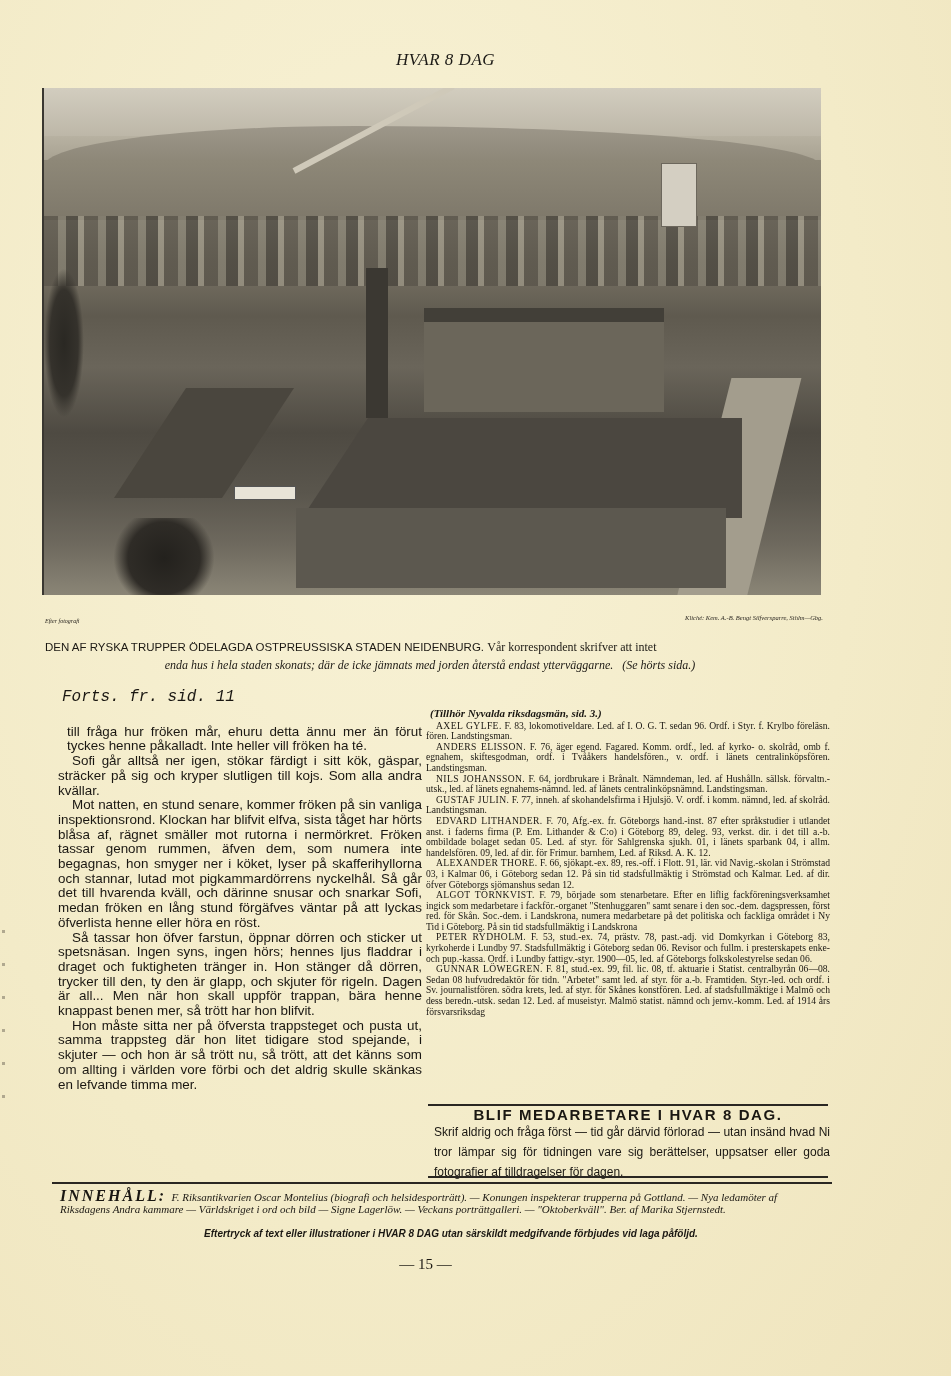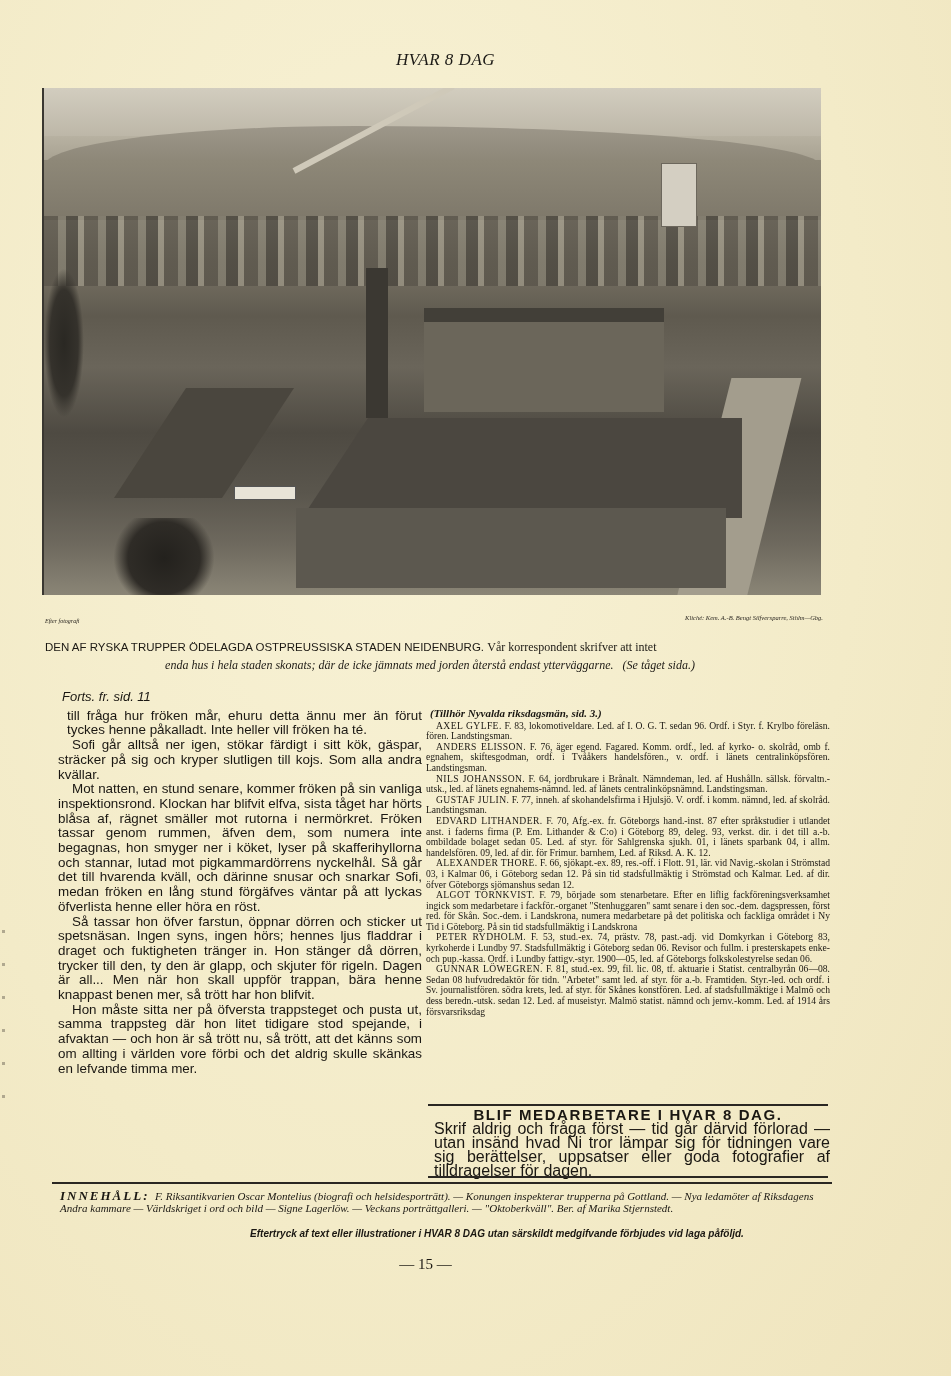--- a/index.html
+++ b/index.html
@@ -48,49 +48,49 @@
   }
   .caption .line1 { display: block; white-space: nowrap; }
   .caption .it { font-family: "Liberation Serif", serif; font-size: 12px; }
   .caption .line2 { display: block; text-align: center; font-family: "Liberation Serif", serif; font-style: italic; font-size: 12px; padding-right: 30px; }
 
   .col-left {
     position: absolute; left: 58px; top: 690px; width: 364px;
     font-family: "Liberation Sans", sans-serif; font-size: 13.4px; line-height: 14.7px; color: #1a1712;
     text-align: justify;
   }
-  .col-left .forts { display: block; font-family: Liberation Sans, sans-serif; font-style: italic; font-size: 13px; margin-left: 4px; margin-bottom: 4px; }
+  .col-left .forts { display: block; font-family: Liberation Mono, monospace; font-style: italic; font-size: 16px; margin-left: 4px; margin-bottom: 20px; }
   .col-left p { margin: 0; text-indent: 14px; }
   .col-left p.first { text-indent: 0; margin-left: 9px; }
 
   .col-right {
     position: absolute; left: 426px; top: 708px; width: 404px;
     font-family: "Liberation Serif", serif; font-size: 9.6px; line-height: 10.6px; color: #1a1712;
     text-align: justify;
   }
   .col-right .head { display: block; font-family: "Liberation Serif", serif; font-style: italic; font-weight: bold; font-size: 11px; margin-left: 4px; margin-bottom: 2px; }
   .col-right p { margin: 0; text-indent: 10px; }
   .col-right .nm { letter-spacing: 0.4px; }
 
   .rule { position: absolute; height: 2px; background: #2a2722; }
   .box {
     position: absolute; left: 426px; top: 1108px; width: 404px;
     font-family: "Liberation Sans", sans-serif; color: #1a1712;
   }
   .box .title { text-align: center; font-family: "Liberation Sans", sans-serif; font-weight: bold; font-size: 15px; letter-spacing: 1.6px; line-height: 14px; }
-  .box .body { font-size: 16px; line-height: 14px; text-align: justify; padding-left: 8px; }
+  .box .body { font-size: 12px; line-height: 20px; text-align: justify; padding-left: 8px; }
 
   .contents {
     position: absolute; left: 60px; top: 1190px; width: 770px;
     font-family: "Liberation Serif", serif; font-style: italic; font-size: 11px; line-height: 11.5px; color: #1a1712;
   }
-  .contents .lbl { font-weight: bold; letter-spacing: 2px; font-size: 13px; }
+  .contents .lbl { font-weight: bold; letter-spacing: 2px; font-size: 16px; }
   .notice {
     position: absolute; left: 0; top: 1228px; width: 902px; text-align: center;
-    font-family: "Liberation Sans", sans-serif; font-style: italic; font-weight: bold; font-size: 10px; color: #1a1712; margin-left: 46px;
+    font-family: "Liberation Sans", sans-serif; font-style: italic; font-weight: bold; font-size: 10px; color: #1a1712;
   }
   .pagenum {
     position: absolute; left: 0; top: 1256px; width: 851px; text-align: center;
     font-family: "Liberation Serif", serif; font-size: 15px; color: #1a1712;
   }
   .left-edge-marks { position: absolute; left: 2px; top: 900px; width: 3px; height: 200px;
     background: repeating-linear-gradient(180deg, transparent 0 30px, #6d6657 30px 33px); opacity: .5; }
 </style>
 </head>
 <body>
@@ -119,31 +119,31 @@
 <div class="credit-right">Kliché: Kem. A.-B. Bengt Silfversparre, Sthlm—Gbg.</div>
 
 <div class="caption">
   <span class="line1">
     <span>DEN AF RYSKA TRUPPER ÖDELAGDA OSTPREUSSISKA STADEN NEIDENBURG.</span>
     <span class="it">Vår korrespondent skrifver att intet</span>
   </span>
   <span class="line2">
     <span>enda hus i hela staden skonats; där de icke jämnats med jorden återstå endast ytterväggarne.</span>
     &nbsp;
-    <span>(Se tåget sida.)</span>
+    <span>(Se hörts sida.)</span>
   </span>
 </div>
 
 <div class="col-left">
   <span class="forts">Forts. fr. sid. 11</span>
   <p class="first">till fråga hur fröken mår, ehuru detta ännu mer än förut tyckes henne påkalladt. Inte heller vill fröken ha té.</p>
   <p>Sofi går alltså ner igen, stökar färdigt i sitt kök, gäspar, sträcker på sig och kryper slutligen till kojs. Som alla andra kvällar.</p>
   <p>Mot natten, en stund senare, kommer fröken på sin vanliga inspektionsrond. Klockan har blifvit elfva, sista tåget har hörts blåsa af, rägnet smäller mot rutorna i nermörkret. Fröken tassar genom rummen, äfven dem, som numera inte begagnas, hon smyger ner i köket, lyser på skafferihyllorna och stannar, lutad mot pigkammardörrens nyckelhål. Så går det till hvarenda kväll, och därinne snusar och snarkar Sofi, medan fröken en lång stund förgäfves väntar på att lyckas öfverlista henne eller höra en röst.</p>
   <p>Så tassar hon öfver farstun, öppnar dörren och sticker ut spetsnäsan. Ingen syns, ingen hörs; hennes ljus fladdrar i draget och fuktigheten tränger in. Hon stänger då dörren, trycker till den, ty den är glapp, och skjuter för rigeln. Dagen är all... Men när hon skall uppför trappan, bära henne knappast benen mer, så trött har hon blifvit.</p>
-  <p>Hon måste sitta ner på öfversta trappsteget och pusta ut, samma trappsteg där hon litet tidigare stod spejande, i afvaktan — och hon är så trött nu, så trött, att det känns som om allting i världen vore förbi och det aldrig skulle skänkas en lefvande timma mer.</p>
+  <p>Hon måste sitta ner på öfversta trappsteget och pusta ut, samma trappsteg där hon litet tidigare stod spejande, i skjuter — och hon är så trött nu, så trött, att det känns som om allting i världen vore förbi och det aldrig skulle skänkas en lefvande timma mer.</p>
 </div>
 
 <div class="col-right">
   <span class="head">(Tillhör Nyvalda riksdagsmän, sid. 3.)</span>
   <p><span class="nm">AXEL GYLFE.</span> <span>F. 83, lokomotiveldare. Led. af I. O. G. T. sedan 96. Ordf. i Styr. f. Krylbo föreläsn. fören. Landstingsman.</span></p>
   <p><span class="nm">ANDERS ELISSON.</span> <span>F. 76, äger egend. Fagared. Komm. ordf., led. af kyrko- o. skolråd, omb f. egnahem, skiftesgodman, ordf. i Tvååkers handelsfören., v. ordf. i länets centralinköpsfören. Landstingsman.</span></p>
   <p><span class="nm">NILS JOHANSSON.</span> <span>F. 64, jordbrukare i Brånalt. Nämndeman, led. af Hushålln. sällsk. förvaltn.-utsk., led. af länets egnahems-nämnd. led. af länets centralinköpsnämnd. Landstingsman.</span></p>
   <p><span class="nm">GUSTAF JULIN.</span> <span>F. 77, inneh. af skohandelsfirma i Hjulsjö. V. ordf. i komm. nämnd, led. af skolråd. Landstingsman.</span></p>
   <p><span class="nm">EDVARD LITHANDER.</span> <span>F. 70, Afg.-ex. fr. Göteborgs hand.-inst. 87 efter språkstudier i utlandet anst. i faderns firma (P. Em. Lithander &amp; C:o) i Göteborg 89, deleg. 93, verkst. dir. i det till a.-b. ombildade bolaget sedan 05. Led. af styr. för Sahlgrenska sjukh. 01, i länets sparbank 04, i allm. handelsfören. 09, led. af dir. för Frimur. barnhem, Led. af Riksd. A. K. 12.</span></p>
   <p><span class="nm">ALEXANDER THORE.</span> <span>F. 66, sjökapt.-ex. 89, res.-off. i Flott. 91, lär. vid Navig.-skolan i Strömstad 03, i Kalmar 06, i Göteborg sedan 12. På sin tid stadsfullmäktig i Strömstad och Kalmar. Led. af dir. öfver Göteborgs sjömanshus sedan 12.</span></p>

